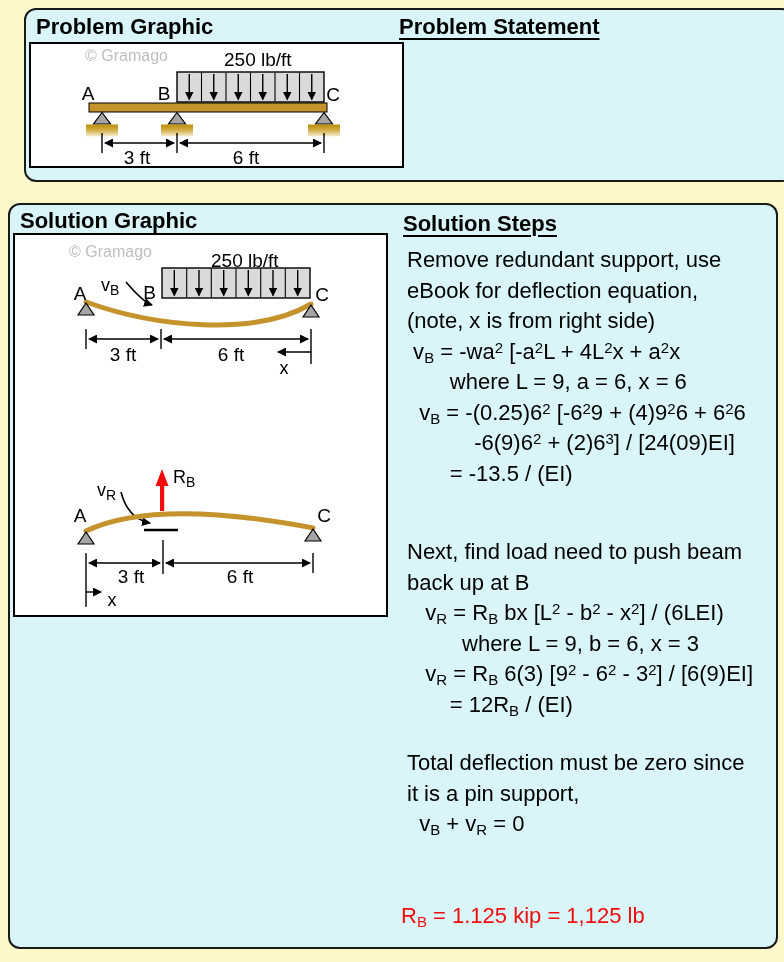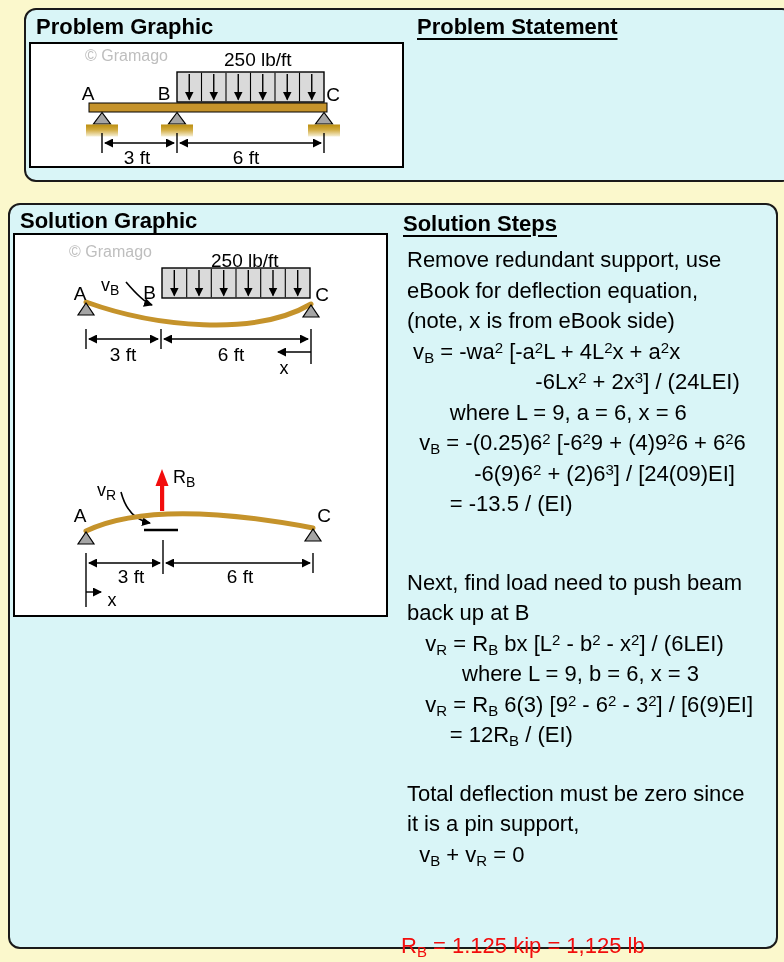--- a/index.html
+++ b/index.html
@@ -5,21 +5,21 @@
   html,body{margin:0;padding:0;}
   body{font-family:"Liberation Sans",sans-serif;color:#000;}
   .page{position:relative;width:784px;height:962px;background:var(--page-bg,#FBF8CC);overflow:hidden;}
   .panel{position:absolute;left:8px;width:770px;background:var(--panel-bg,#D9F5F7);
          border:2px solid var(--panel-border,#1a1a1a);border-radius:12px;box-sizing:border-box;}
   #panel-problem{top:8px;height:174px;margin-left:16px;}
   #panel-solution{top:203px;height:746px;}
   .heading{position:absolute;margin:0;font-size:22px;font-weight:bold;line-height:24px;}
   .underlined{text-decoration:underline;text-decoration-thickness:2px;text-underline-offset:4px;}
   .pg-title{left:10px;top:5px;}
-  .ps-title{left:391px;top:5px;}
+  .ps-title{left:373px;top:5px;}
   .sg-title{left:10px;top:4px;}
   .ss-title{left:393px;top:7px;}
   .statement{position:absolute;left:397px;top:41px;font-size:22px;}
   .whitebox{position:absolute;background:#fff;border:2px solid var(--box-border,#000);box-sizing:border-box;}
   .box-problem{left:3px;top:32px;width:375px;height:126px;}
   .box-solution{left:3px;top:28px;width:375px;height:384px;}
   .steps{position:absolute;left:397px;top:40px;width:374px;font-size:22px;line-height:30.5px;}
   .step-line{white-space:pre;height:30.5px;}
   .step-line sub{font-size:15px;vertical-align:-4px;line-height:0;}
   .step-line sup{font-size:15px;vertical-align:6px;line-height:0;}
@@ -212,23 +212,22 @@
           <line class="k" x1="71" y1="357" x2="86" y2="357" marker-end="url(#ahs)"></line>
           <text class="vlab mid" x="97" y="371">x</text>
         </g>
       </svg>
     </div>
 
     <div class="heading underlined ss-title">Solution Steps</div>
     <div class="steps">
         <div class="step-line">Remove redundant support, use</div>
         <div class="step-line">eBook for deflection equation,</div>
-        <div class="step-line">(note, x is from eBook side)</div>
+        <div class="step-line">(note, x is from right side)</div>
         <div class="step-line"> v<sub>B</sub> = -wa<sup>2</sup> [-a<sup>2</sup>L + 4L<sup>2</sup>x + a<sup>2</sup>x</div>
-        <div class="step-line">                     -6Lx<sup>2</sup> + 2x<sup>3</sup>] / (24LEI)</div>
         <div class="step-line">       where L = 9, a = 6, x = 6</div>
         <div class="step-line">  v<sub>B</sub> = -(0.25)6<sup>2</sup> [-6<sup>2</sup>9 + (4)9<sup>2</sup>6 + 6<sup>2</sup>6</div>
         <div class="step-line">           -6(9)6<sup>2</sup> + (2)6<sup>3</sup>] / [24(09)EI]</div>
         <div class="step-line">       = -13.5 / (EI)</div>
         <div class="gap-lg"></div>
         <div class="step-line">Next, find load need to push beam</div>
         <div class="step-line">back up at B</div>
         <div class="step-line">   v<sub>R</sub> = R<sub>B</sub> bx [L<sup>2</sup> - b<sup>2</sup> - x<sup>2</sup>] / (6LEI)</div>
         <div class="step-line">         where L = 9, b = 6, x = 3</div>
         <div class="step-line">   v<sub>R</sub> = R<sub>B</sub> 6(3) [9<sup>2</sup> - 6<sup>2</sup> - 3<sup>2</sup>] / [6(9)EI]</div>

